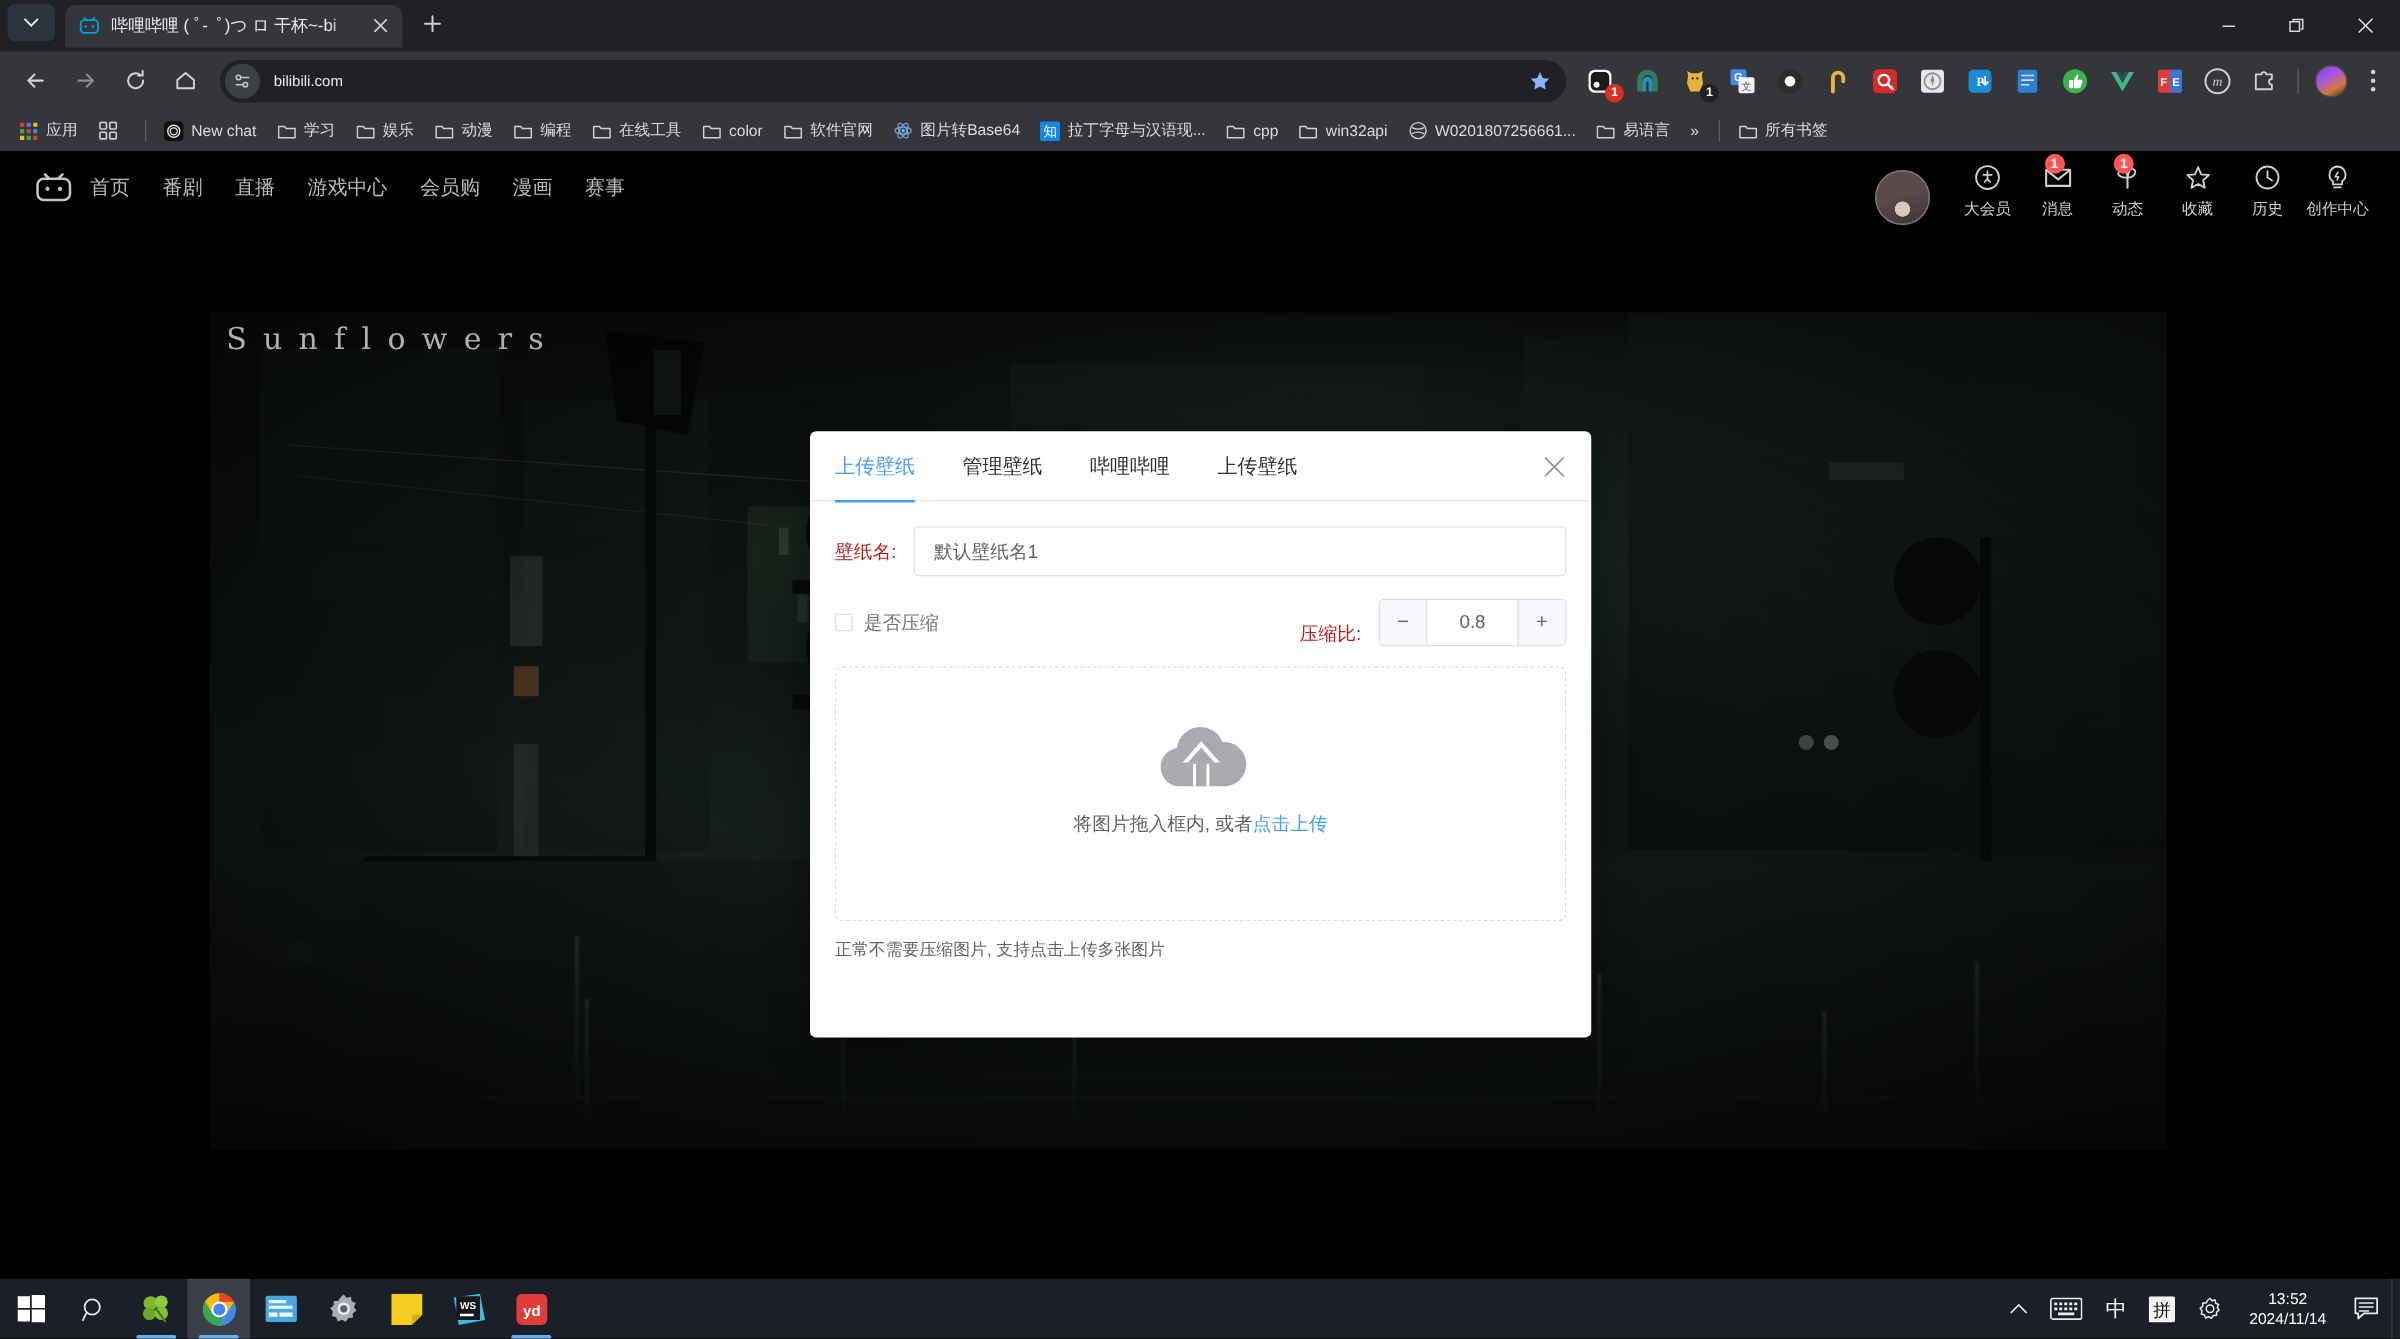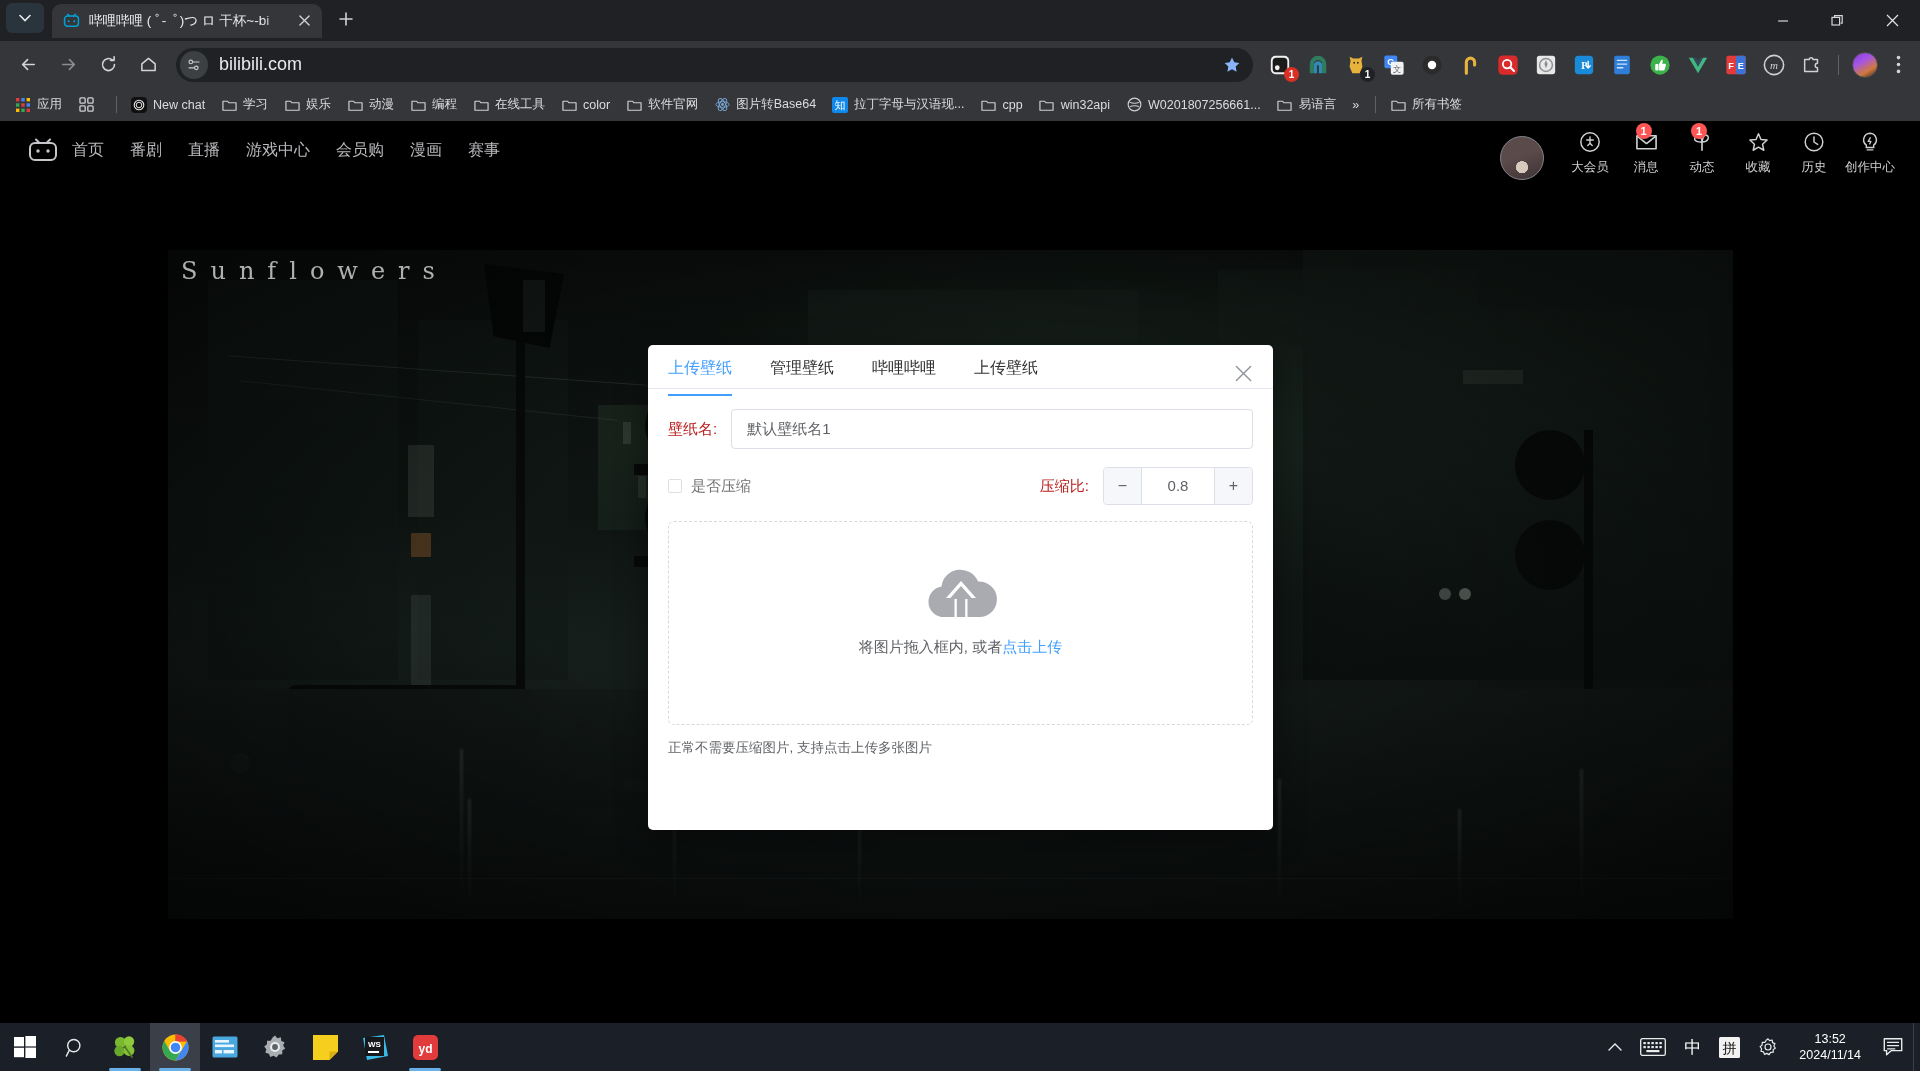--- a/index.html
+++ b/index.html
@@ -68,21 +68,21 @@
   .omnibox {
     flex:1 1 auto; height:34px; background:#202124; border-radius:17px;
     display:flex; align-items:center; padding:0 6px 0 4px; margin:0 8px;
     min-width:0; cursor:text;
   }
   .omni-icon {
     width:28px;height:28px;border-radius:50%;background:#3c4043;
     display:flex;align-items:center;justify-content:center;flex:0 0 28px;margin-right:11px;
     cursor:pointer;
   }
-  .omni-url { flex:1 1 auto; color:#e8eaed; font-size:18px; white-space:nowrap; overflow:hidden; }
+  .omni-url { flex:1 1 auto; color:#e8eaed; font-size:12px; white-space:nowrap; overflow:hidden; }
   .omni-star { width:30px;height:30px;display:flex;align-items:center;justify-content:center;flex:0 0 30px;cursor:pointer; }
   .ext-row { display:flex; align-items:center; flex:0 0 auto; }
   .ext {
     width:28px;height:28px;margin:0 5px;position:relative;flex:0 0 28px;cursor:pointer;
     display:flex;align-items:center;justify-content:center;
   }
   .ext-badge {
     position:absolute; right:-5px; bottom:-3px;
     min-width:15px;height:15px;border-radius:8px;
     background:#d93025;color:#fff;font-size:10px;line-height:15px;text-align:center;
@@ -179,21 +179,21 @@
     position:absolute; left:648px; top:224px; width:625px; height:485px;
     background:#fff; border-radius:5px;
     box-shadow:0 8px 32px rgba(0,0,0,.45);
     z-index:20;
   }
   .modal-close {
     position:absolute; right:16px; top:14px; width:28px;height:28px;
     display:flex;align-items:center;justify-content:center;cursor:pointer;
   }
   .modal-tabs {
-    display:flex; align-items:center; height:44px; padding:13px 20px;
+    display:flex; align-items:center; height:56px; padding:13px 20px;
     border-bottom:1px solid #e4e7ed;
   }
   .mtab {
     font-size:16px; color:#303133; margin-right:38px; cursor:pointer;
     height:56px; line-height:58px; position:relative; white-space:nowrap;
   }
   .mtab.active { color:#409eff; }
   .mtab.active::after {
     content:""; position:absolute; left:0; right:0; bottom:-1px; height:2px; background:#409eff;
   }
@@ -206,21 +206,21 @@
     padding:0 15px; font-size:15px; color:#606266; outline:none;
     font-family:"Liberation Sans","DejaVu Sans",sans-serif; background:#fff;
   }
   .row-compress { margin-bottom:16px; justify-content:space-between; }
   .checkbox-wrap { display:flex; align-items:center; cursor:pointer; }
   .cbx {
     width:14px;height:14px;border:1px solid #dcdfe6;border-radius:2px;background:#fff;
     margin-right:9px; flex:0 0 14px;
   }
   .cbx-label { font-size:15px; color:#737373; }
-  .stepper-wrap { display:flex; align-items:center; }
+  .stepper-wrap { display:flex; align-items:flex-end; }
   .stepper {
     display:flex; align-items:center; height:38px; border:1px solid #dcdfe6; border-radius:4px; overflow:hidden;
   }
   .stp-btn {
     width:38px;height:36px;display:flex;align-items:center;justify-content:center;
     background:#f5f7fa;color:#606266;cursor:pointer;font-size:16px;
   }
   .stp-btn.minus { border-right:1px solid #dcdfe6; }
   .stp-btn.plus { border-left:1px solid #dcdfe6; }
   .stp-val {

